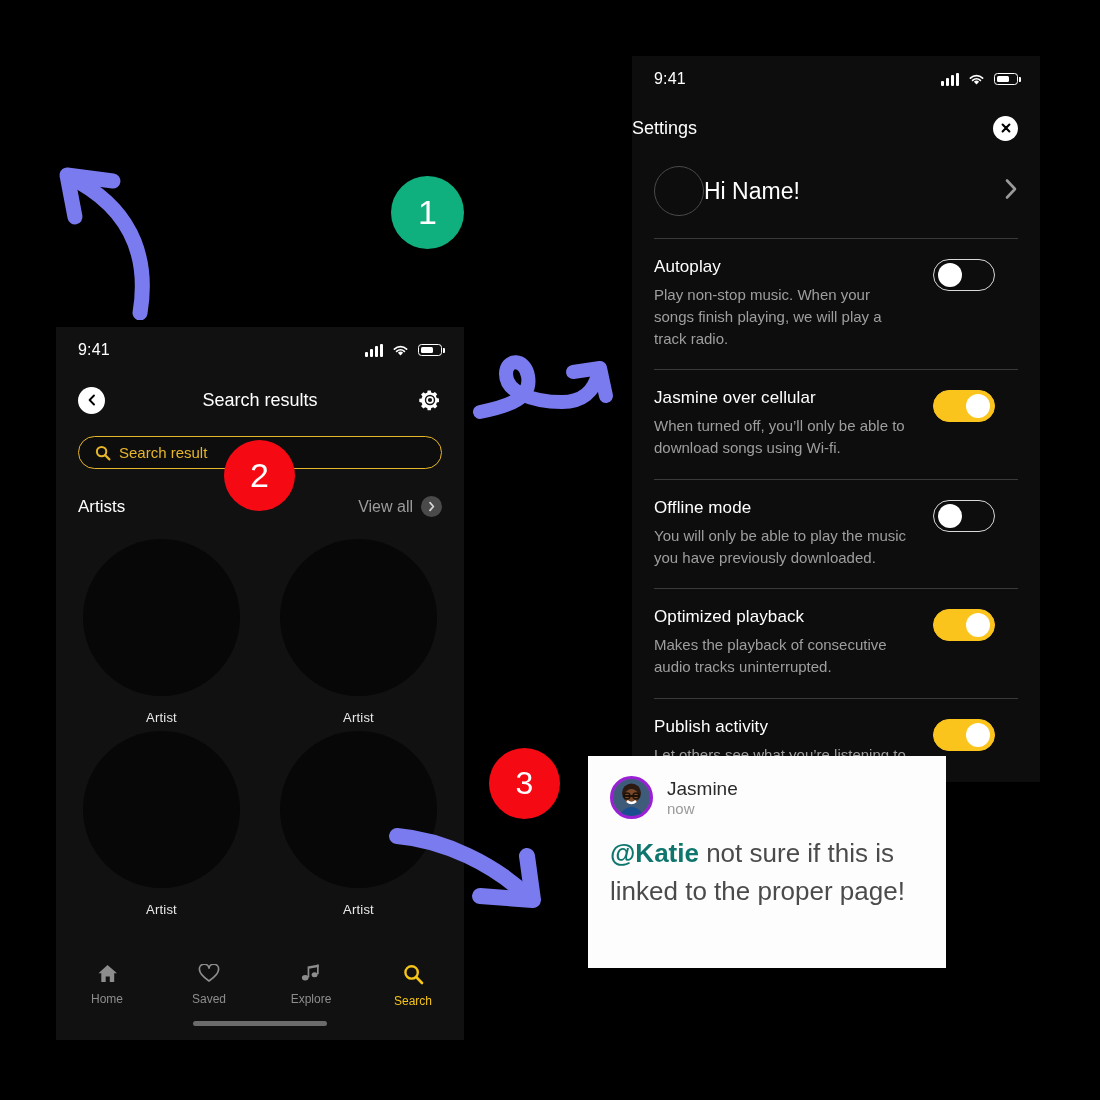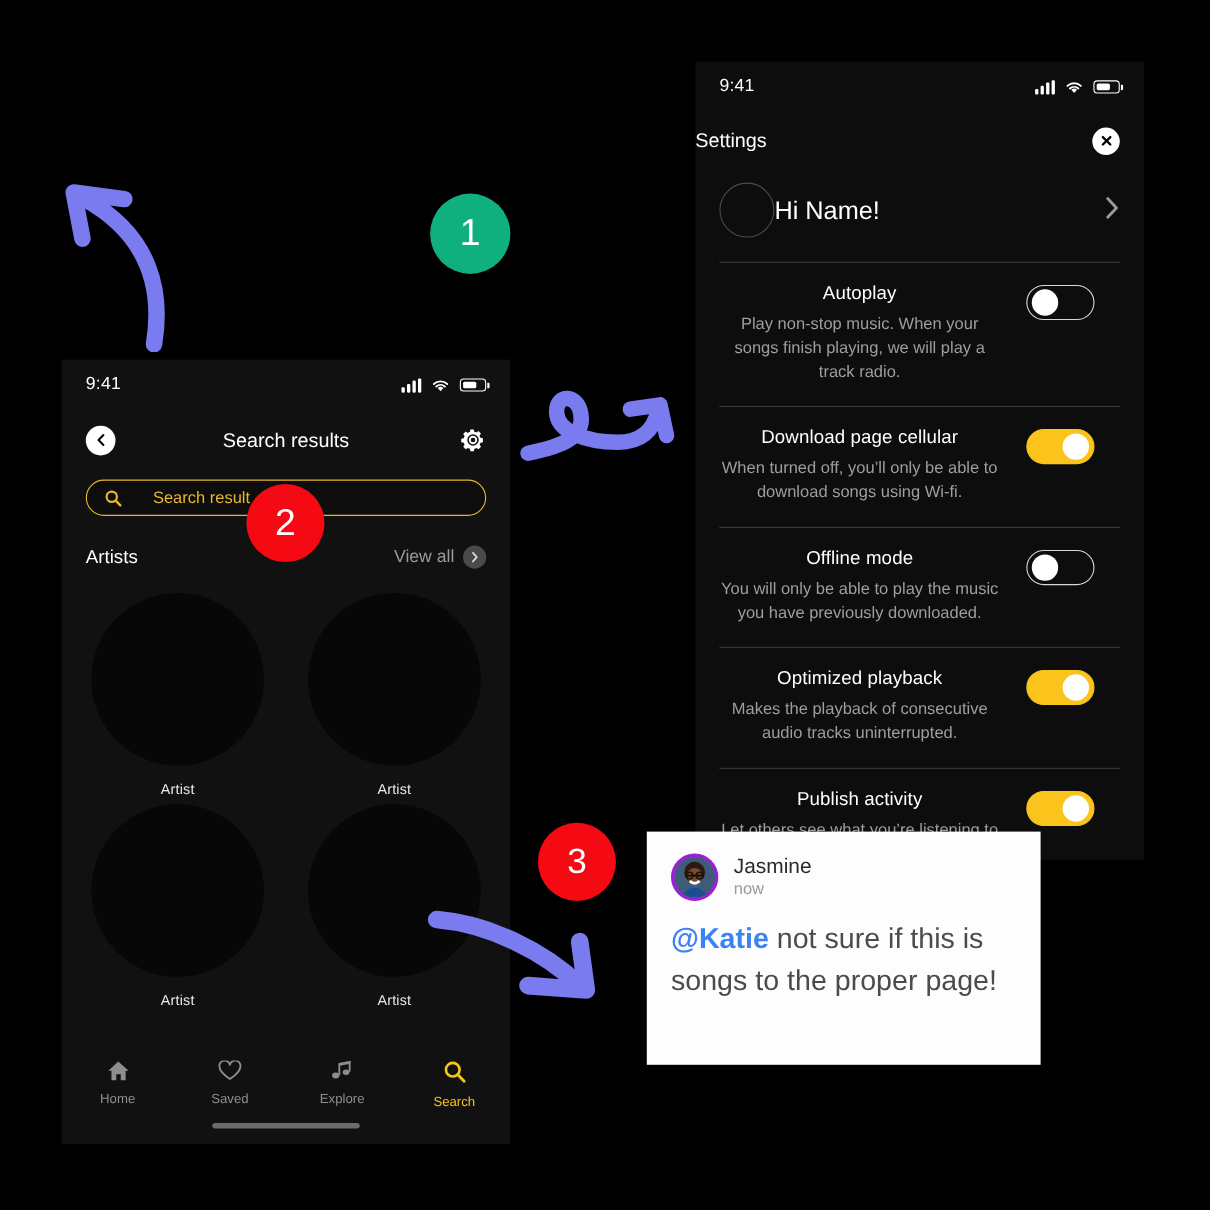--- a/index.html
+++ b/index.html
@@ -44,21 +44,21 @@
     display:flex; align-items:center; justify-content:center; flex:0 0 auto;
   }
   .navbar-title {
     position:absolute; left:0; right:0; text-align:center;
     color:#fff; font-size:18px; font-weight:500; pointer-events:none;
   }
   .gear { margin-left:auto; width:24px; height:24px; }
 
   .searchfield {
     margin: 9px 22px 0; height: 33px; border: 1.4px solid #E8B62A;
-    border-radius: 18px; display:flex; align-items:center; gap:28px; padding: 0 16px;
+    border-radius: 18px; display:flex; align-items:center; gap:8px; padding: 0 16px;
     background: #0d0d0e;
   }
   .searchfield .sf-text { color:#E8B62A; font-size:15px; }
 
   .section-head {
     display:flex; align-items:center; margin: 27px 22px 0;
   }
   .section-title { color:#fff; font-size:17px; font-weight:500; }
   .viewall-wrap { margin-left:auto; display:flex; align-items:center; gap:8px; }
   .viewall-text { color:#9b9b9b; font-size:16px; }
@@ -97,21 +97,21 @@
   }
   .profile-row {
     display:flex; align-items:center; padding: 12px 22px 22px; 
   }
   .profile-avatar { width:50px; height:50px; border-radius:50%; background:#0d0d0e; border:1px solid #4a4a4a; flex:0 0 auto;}
   .profile-name { color:#fff; font-size:23px; font-weight:500; }
   .profile-chev { margin-left:auto; }
 
   .divider { height:1px; background:#3a3a3a; margin: 0 22px; }
 
-  .setting-row { display:flex; padding: 18px 22px 20px; gap:24px; align-items:flex-start;text-align:center; }
+  .setting-row { display:flex; padding: 18px 22px 20px; gap:24px; align-items:flex-start; }
   .setting-text { flex:1 1 auto; max-width: 255px; }
   .setting-label { color:#fff; font-size:17px; font-weight:500; letter-spacing:.1px; }
   .setting-desc { color:#9e9e9e; font-size:15px; line-height:1.45; margin-top:7px; }
 
   .toggle {
     flex:0 0 auto; width:62px; height:32px; border-radius:18px; position:relative;
     border:1.4px solid #d8d8d8; background:#0d0d0e; margin-top:2px;
   }
   .toggle .knob {
     position:absolute; top:3px; left:4px; width:24px; height:24px;
@@ -126,21 +126,21 @@
     background:#fdfdfd; padding: 20px 22px;
   }
   .cc-head { display:flex; align-items:center; gap:14px; }
   .cc-avatar {
     width:43px; height:43px; border-radius:50%; flex:0 0 auto;
     background:#9a3fd8; border:3px solid #9B1FD4; overflow:hidden; position:relative;
   }
   .cc-name { color:#2b2b2b; font-size:19px; font-weight:400; line-height:1.15; }
   .cc-time { color:#9a9a9a; font-size:15px; margin-top:1px; }
   .cc-body { margin-top:16px; font-size:26px; line-height:1.45; color:#4b4b4b; }
-  .cc-body b { color:#3b82f6; font-weight:700; }
+  .cc-body b { color:#0f766e; font-weight:700; }
 
   
   .badge {
     position:absolute; border-radius:50%;
     display:flex; align-items:center; justify-content:center;
     color:#fff; font-weight:400;
   }
   #badge-1 { left:391px; top:176px; width:73px; height:73px; background:#0FAF7E; font-size:34px; }
   #badge-2 { left:224px; top:440px; width:71px; height:71px; background:#F50A14; font-size:34px; }
   #badge-3 { left:489px; top:748px; width:71px; height:71px; background:#F50A14; font-size:32px; }
@@ -311,21 +311,21 @@
         <span class="setting-desc" style="display:block">Play non-stop music. When your songs finish playing, we will play a track radio.</span>
       </span>
       <span class="toggle">
           <i class="knob"></i>
         </span>
     </div>
     <div class="divider"></div>
 
     <div class="setting-row">
       <span class="setting-text">
-        <span class="setting-label" style="display:block">Download page cellular</span>
+        <span class="setting-label" style="display:block">Jasmine over cellular</span>
         <span class="setting-desc" style="display:block">When turned off, you’ll only be able to download songs using Wi-fi.</span>
       </span>
       <span class="toggle on">
           <i class="knob"></i>
         </span>
     </div>
     <div class="divider"></div>
 
     <div class="setting-row">
       <span class="setting-text">
@@ -372,21 +372,21 @@
           <circle cx="23" cy="17" r="3" fill="none" stroke="#1d1208" stroke-width="1.4"></circle>
           <path d="M14 22 q4.5 4 9 0" stroke="#fff" stroke-width="2.4" fill="none"></path>
           <path d="M6 37 q5-9 12.5-9 T31 37 Z" fill="#1a4e8f"></path>
         </svg>
       </span>
       <span>
         <span class="cc-name" style="display:block">Jasmine</span>
         <span class="cc-time" style="display:block">now</span>
       </span>
     </div>
-    <div class="cc-body"><b>@Katie</b><span> not sure if this is songs to the proper page!</span></div>
+    <div class="cc-body"><b>@Katie</b><span> not sure if this is linked to the proper page!</span></div>
   </div>
 
   <div class="badge" id="badge-1">
       <span>1</span>
     </div>
   <div class="badge" id="badge-2">
       <span>2</span>
     </div>
   <div class="badge" id="badge-3">
       <span>3</span>

